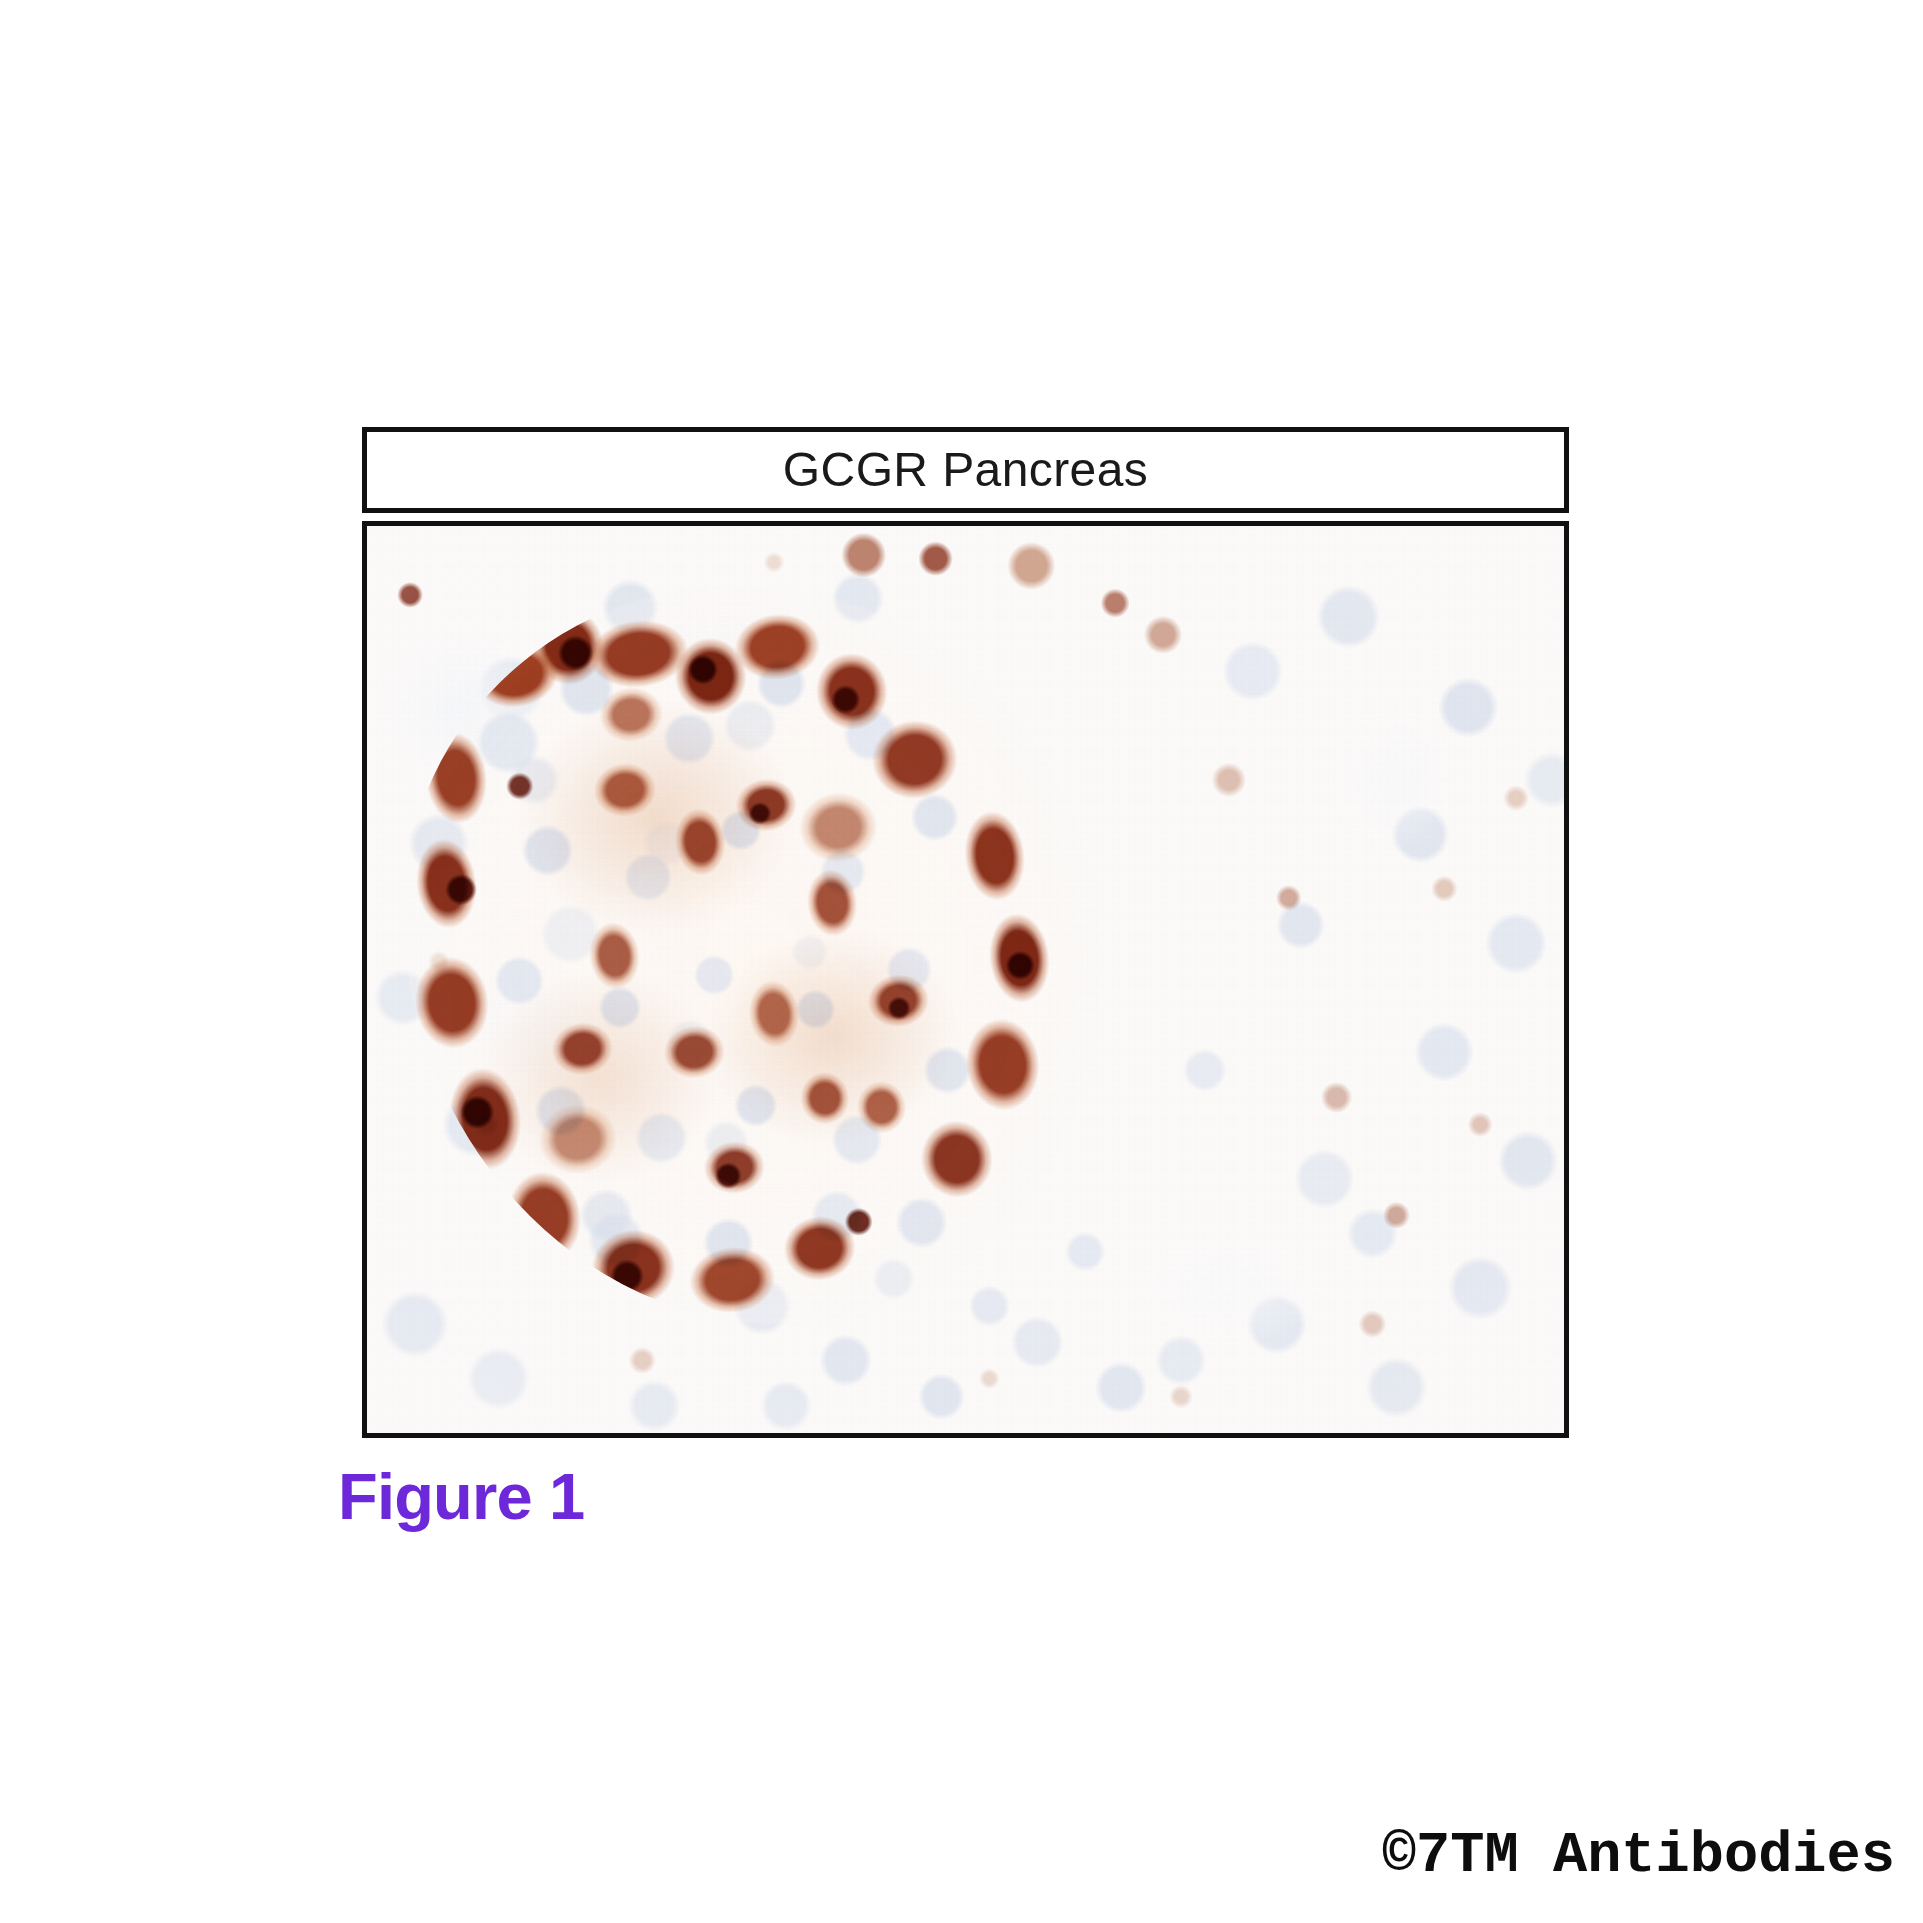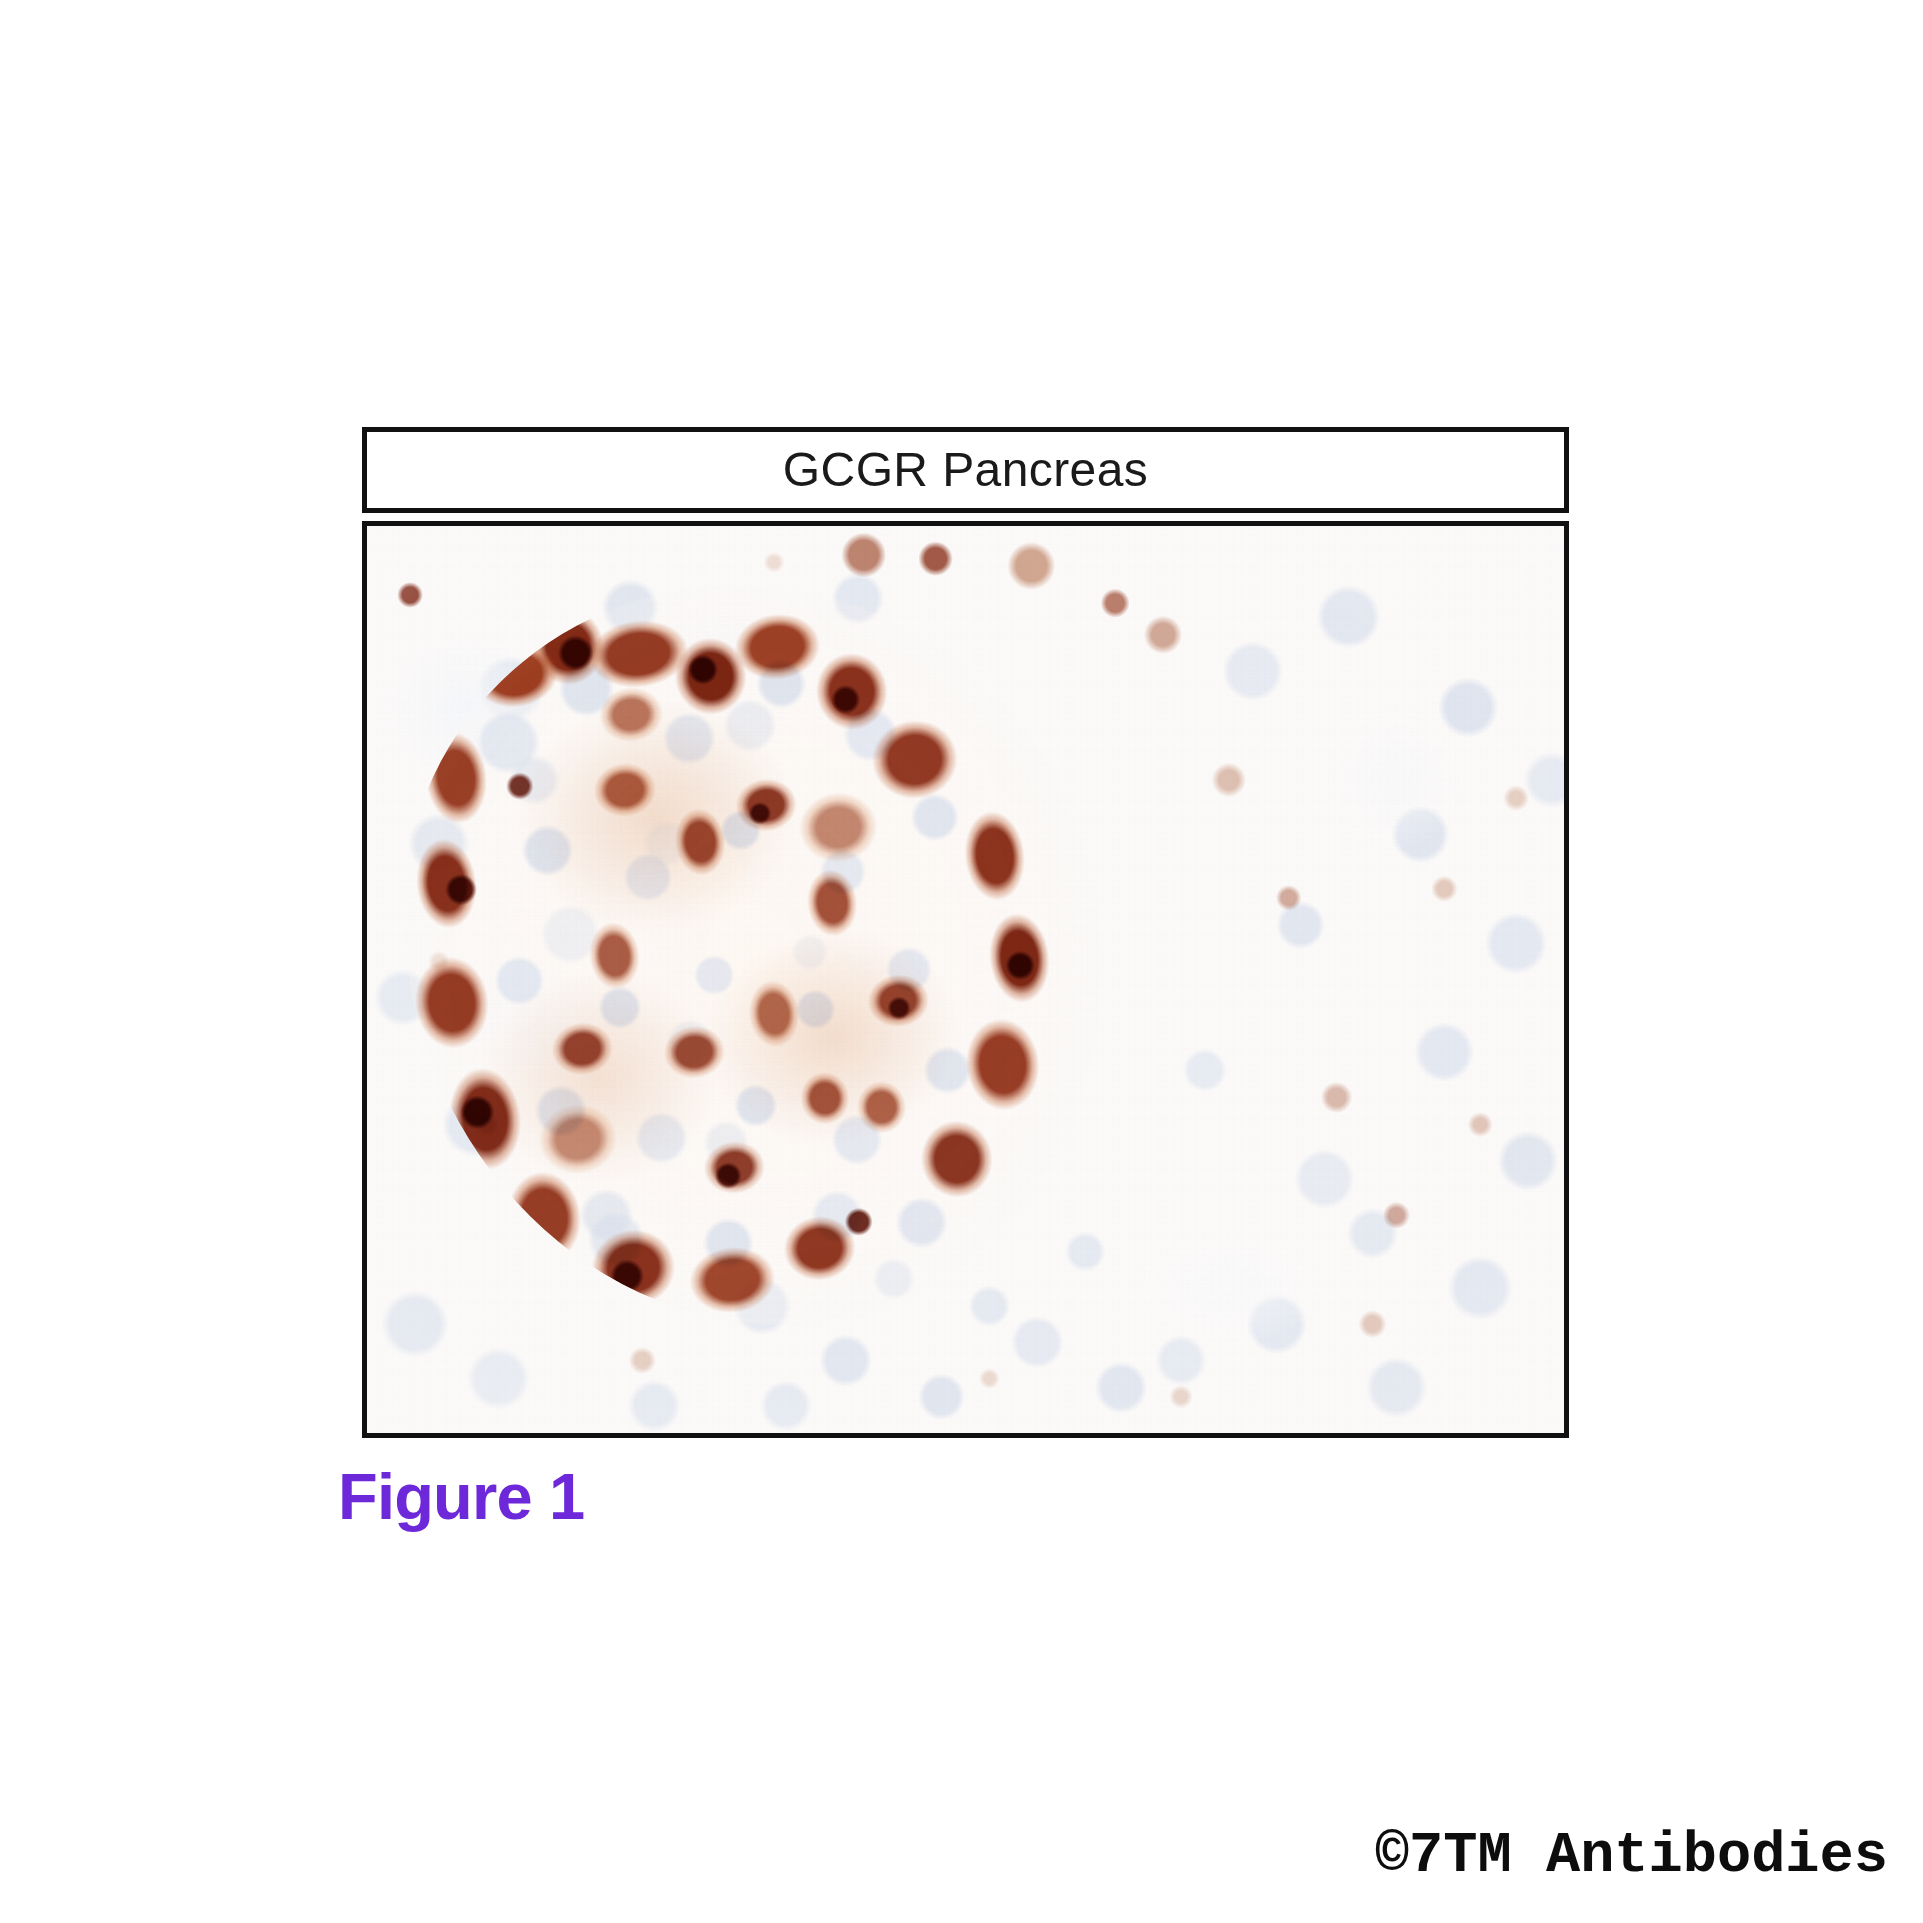--- a/index.html
+++ b/index.html
@@ -249,21 +249,21 @@
   
   #caption{
     position:absolute;left:338px;top:1464px;
     font-family:"Liberation Sans",sans-serif;
     font-size:65px;font-weight:700;color:#6d28d9;
     letter-spacing:-0.8px;line-height:1;
   }
 
   
   #copyright{
-    position:absolute;right:36px;bottom:39px;
+    position:absolute;right:29px;bottom:39px;
     font-family:"Liberation Mono","DejaVu Sans Mono",monospace;
     font-size:57px;font-weight:700;color:#0d0d0d;
     letter-spacing:0px;line-height:1;white-space:nowrap;margin-top:32px;
   }
 </style>
 </head>
 <body>
 
 <div id="figure-block">
 

